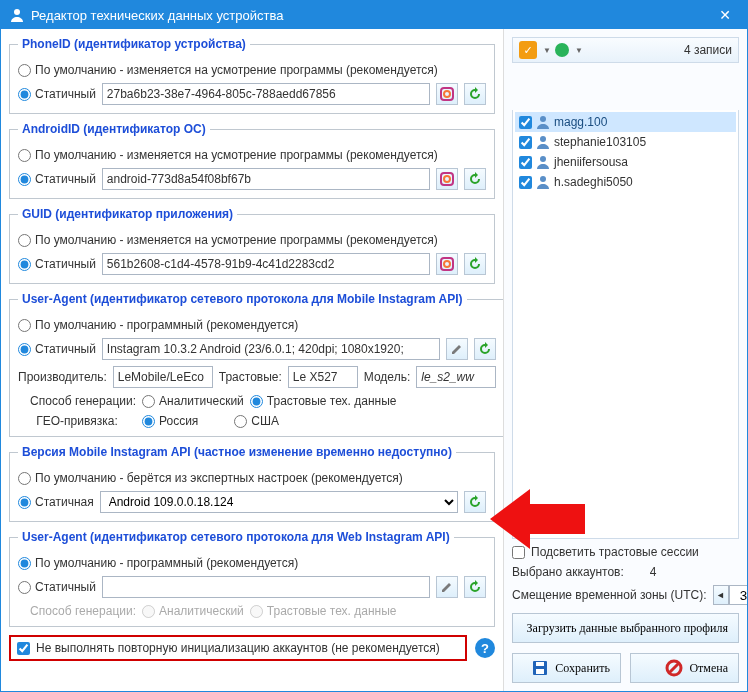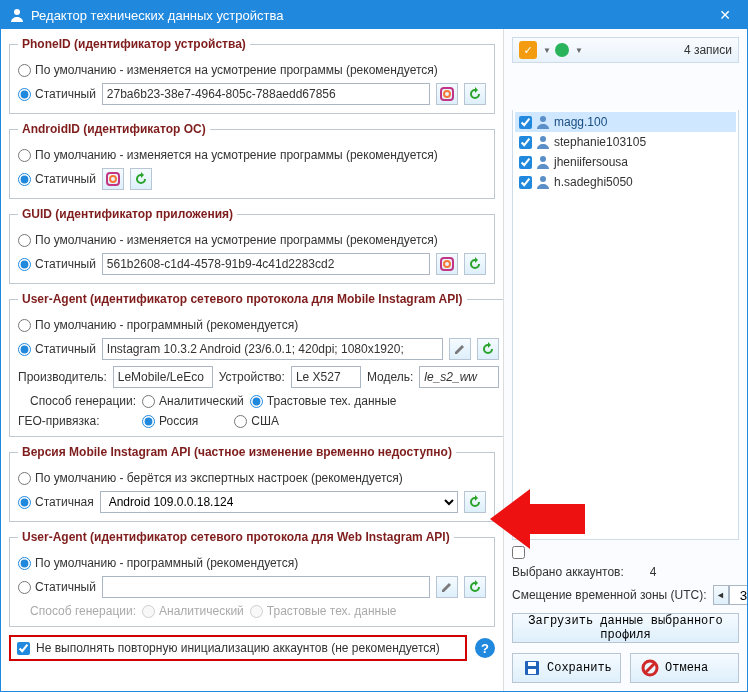--- a/index.html
+++ b/index.html
@@ -5,38 +5,38 @@
   * { box-sizing: border-box; margin: 0; padding: 0; }
   body { font-family: "Segoe UI", Tahoma, sans-serif; font-size: 12px; color: #333; background: #fff; width: 748px; height: 692px; overflow: hidden; border: 1px solid #2088dd; }
   .titlebar { background: #2088dd; color: #fff; height: 28px; display: flex; align-items: center; padding: 0 8px; }
   .titlebar .ticon { margin-right: 6px; display: inline-flex; }
   .titlebar .title { flex: 1; font-size: 13px; }
   .close { width: 28px; text-align: center; cursor: pointer; font-size: 14px; }
   .content { display: flex; height: calc(100% - 28px); }
   .left { flex: 1; padding: 8px; overflow: auto; }
   .right { width: 244px; border-left: 1px solid #ddd; display: flex; flex-direction: column; background: #fafcff; padding: 8px; }
   fieldset { border: 1px solid #c0c8d0; margin-bottom: 8px; padding: 6px 8px 8px 8px; }
-  legend { font-weight: 700; padding: 0 4px; font-size: 12px; color: #7f1d1d; }
+  legend { font-weight: 700; padding: 0 4px; font-size: 12px; color: #1d4ed8; }
   .row { display: flex; align-items: center; margin-top: 6px; gap: 6px; }
   .row label.rad { display: inline-flex; align-items: center; gap: 4px; }
   input[type=radio] { accent-color: #2088dd; margin: 0; }
   input[type=checkbox] { accent-color: #2088dd; margin: 0; }
   input.txt { flex: 1; height: 22px; border: 1px solid #abb6c4; padding: 2px 4px; background: #fff; font-family: inherit; font-size: 12px; color: #333; min-width: 0; }
   select.txt { flex: 1; height: 22px; border: 1px solid #abb6c4; padding: 2px 4px; background: #fff; font-family: inherit; font-size: 12px; }
   .iconbtn { width: 22px; height: 22px; border: 1px solid #b8c6d4; background: linear-gradient(#f5fbff,#deeffb); display: inline-flex; align-items: center; justify-content: center; cursor: pointer; }
   .lbl { white-space: nowrap; }
   .disabled { color: #aaa; }
   .accounts-header { font-weight: 700; padding: 4px 0 6px 0; }
   .accounts-toolbar { background: linear-gradient(#f9fcff,#e8f2fb); border: 1px solid #cedbe9; height: 26px; display: flex; align-items: center; padding: 0 6px; gap: 4px; }
   .countlbl { flex: 1; text-align: right; }
   .accounts-list { flex: 1; border: 1px solid #cedbe9; border-top: none; background: #fff; padding: 2px; overflow: auto; margin-top: 47px; }
   .acct { display: flex; align-items: center; gap: 4px; height: 20px; padding: 0 4px; }
   .acct.selected { background: #cfe7ff; color: #1a4d80; }
   .siderow { display: flex; align-items: center; gap: 6px; margin-top: 6px; }
-  .btn { height: 30px; border: 1px solid #b8c6d4; background: linear-gradient(#f5fbff,#deeffb); cursor: pointer; display: inline-flex; align-items: center; justify-content: flex-start; gap: 6px; padding: 0 10px; font-family: Liberation Mono, monospace; font-size: 12px; }
+  .btn { height: 30px; border: 1px solid #b8c6d4; background: linear-gradient(#f5fbff,#deeffb); cursor: pointer; display: inline-flex; align-items: center; justify-content: flex-end; gap: 6px; padding: 0 10px; font-family: Liberation Serif, serif; font-size: 12px; }
   .halfbtn { width: 48%; }
   .bottomrow { display: flex; justify-content: space-between; gap: 4px; margin-top: 10px; }
   .arrow { position: fixed; left: 490px; top: 484px; pointer-events: none; }
   .arrow svg { display: block; }
   .spinbox { display: inline-flex; }
   .spinbox input { width: 30px; text-align: center; height: 20px; border: 1px solid #abb6c4; }
   .spinbox .navbtn { width: 16px; height: 20px; border: 1px solid #abb6c4; background: linear-gradient(#f5fbff,#deeffb); display: inline-flex; align-items: center; justify-content: center; cursor: pointer; font-size: 9px; }
   .norm { display: flex; align-items: center; border: 2px solid #d00000; padding: 4px 6px; gap: 6px; }
   .help { width: 20px; height: 20px; border-radius: 10px; background: #2088dd; color: #fff; display: inline-flex; align-items: center; justify-content: center; font-weight: 700; font-size: 13px; cursor: pointer; }
   .left-footer { display: flex; align-items: center; gap: 8px; margin-top: 4px; }
@@ -97,20 +97,21 @@
         <label class="rad">
             <input type="radio" name="r_and" style="">
             <span>По умолчанию - изменяется на усмотрение программы (рекомендуется)</span>
           </label>
       </div>
       <div class="row">
         <label class="rad">
             <input type="radio" name="r_and" checked="" style="">
             <span>Статичный</span>
           </label>
+        <input class="txt" value="android-773d8a54f08bf67b" style="">
         <span class="iconbtn">
             <svg width="14" height="14" viewBox="0 0 14 14">
               <rect x="1" y="1" width="12" height="12" rx="3" fill="none" stroke="#c13584" stroke-width="2"></rect>
               <circle cx="7" cy="7" r="3" fill="none" stroke="#f77737" stroke-width="2"></circle>
             </svg>
           </span>
         <span class="iconbtn">
             <svg width="14" height="14" viewBox="0 0 14 14">
               <path d="M7 2a5 5 0 1 0 5 5h-2a3 3 0 1 1-3-3v2l3-3-3-3z" fill="#29a329"></path>
             </svg>
@@ -167,38 +168,38 @@
           </span>
         <span class="iconbtn">
             <svg width="14" height="14" viewBox="0 0 14 14">
               <path d="M7 2a5 5 0 1 0 5 5h-2a3 3 0 1 1-3-3v2l3-3-3-3z" fill="#29a329"></path>
             </svg>
           </span>
       </div>
       <div class="row">
         <span class="lbl">Производитель:</span>
         <input class="txt" style="flex: 0 0 100px;" value="LeMobile/LeEco">
-        <span class="lbl">Устройство:</span>
+        <span class="lbl">Трастовые:</span>
         <input class="txt" style="flex: 0 0 70px;" value="Le X527">
         <span class="lbl">Модель:</span>
         <input class="txt" style="flex: 0 0 80px; font-style: italic;" value="le_s2_ww">
       </div>
       <div class="row">
         <span class="lbl" style="width:118px;text-align:right">Способ генерации:</span>
         <label class="rad">
             <input type="radio" name="r_gen" style="">
             <span>Аналитический</span>
           </label>
         <label class="rad">
             <input type="radio" name="r_gen" checked="" style="">
             <span>Трастовые тех. данные</span>
           </label>
       </div>
       <div class="row">
-        <span class="lbl" style="width:118px;text-align:left">ГЕО-привязка:</span>
+        <span class="lbl" style="width:118px;text-align:center">ГЕО-привязка:</span>
         <label class="rad">
             <input type="radio" name="r_geo" checked="" style="">
             <span>Россия</span>
           </label>
         <label class="rad" style="margin-left:30px">
             <input type="radio" name="r_geo" style="">
             <span>США</span>
           </label>
       </div>
     </fieldset>
@@ -319,20 +320,21 @@
               <circle cx="7" cy="4" r="3" fill="#5a8fc8"></circle>
               <path d="M1 14c0-3 3-5 6-5s6 2 6 5" fill="#5a8fc8"></path>
             </svg>
           </span>
           <span>h.sadeghi5050</span>
         </div>
       </div>
 
     <label class="siderow">
       <input type="checkbox" style="">
+        <span>Подсветить трастовые сессии</span>
     </label>
     <div class="siderow">
       <span class="lbl">Выбрано аккаунтов:</span>
       <span style="margin-left:20px">4</span>
     </div>
     <div class="siderow">
       <span class="lbl" style="flex:1">Смещение временной зоны (UTC):</span>
       <span class="spinbox">
         <span class="navbtn">◄</span>
         <input value="3" style="">

